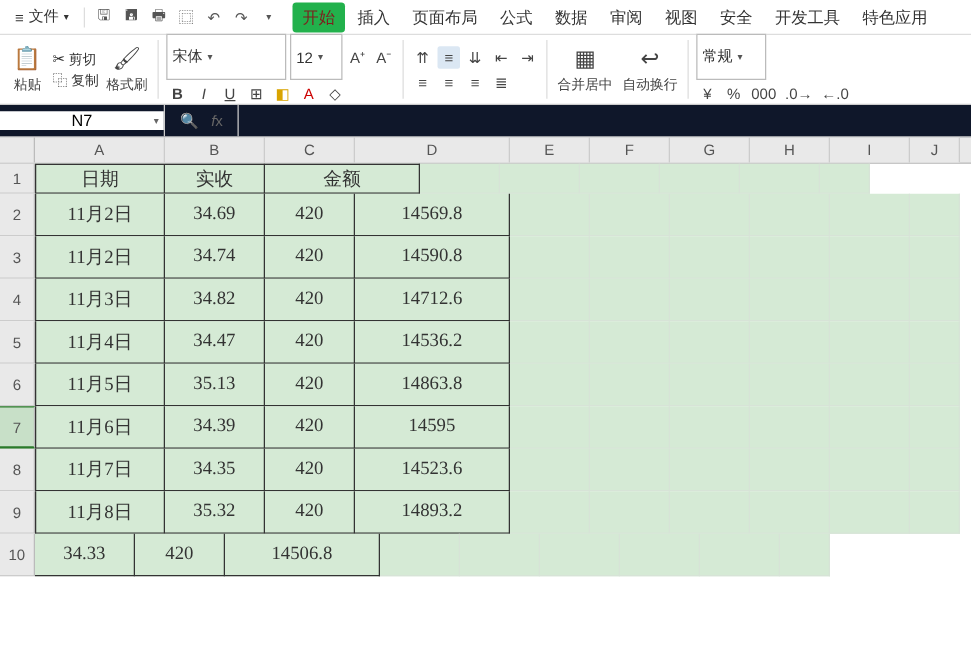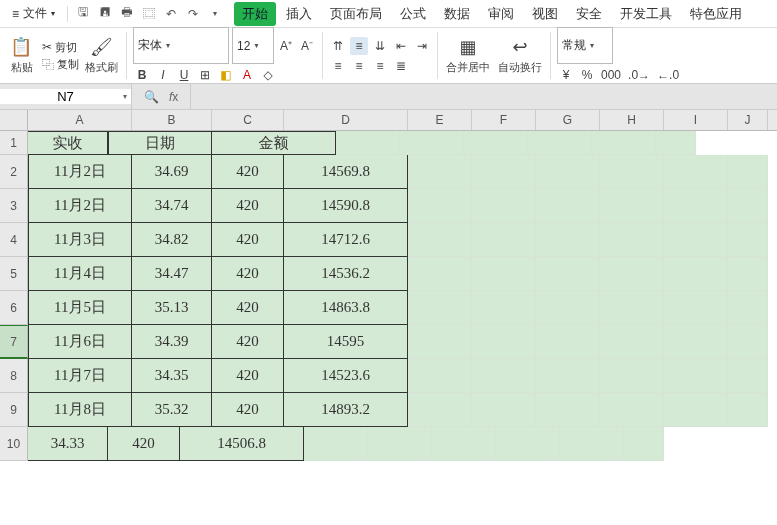--- a/index.html
+++ b/index.html
@@ -5,40 +5,40 @@
 * { box-sizing: border-box; margin: 0; padding: 0; font-family: "Microsoft YaHei", Arial, sans-serif; }
 body { background: #fff; width: 777px; height: 525px; overflow: hidden; font-size: 12px; color: #333; }
 
 
 .menubar { display: flex; align-items: center; height: 28px; padding: 0 6px; gap: 4px; border-bottom: 1px solid #ddd; }
 .menubar .file { display: flex; align-items: center; gap: 4px; padding: 0 6px; cursor: default; }
 .menubar .micon { width: 18px; height: 18px; display: inline-flex; align-items: center; justify-content: center; color: #555; }
 .menubar .sep { width: 1px; height: 16px; background: #ddd; margin: 0 2px; }
 .tabs { display: flex; align-items: center; gap: 2px; margin-left: 6px; }
 .tab { padding: 3px 8px; border-radius: 3px; cursor: default; font-size: 13px; }
-.tab.active { background: #22b14c; color: #0f172a; }
+.tab.active { background: #22b14c; color: #7f1d1d; }
 
 
 .ribbon { display: flex; align-items: center; height: 56px; border-bottom: 1px solid #ccc; padding: 4px 6px; gap: 6px; }
 .group { display: flex; flex-direction: row; align-items: center; gap: 4px; border-right: 1px solid #ddd; padding-right: 6px; height: 100%; }
 .group:last-child { border-right: none; }
 .vstack { display: flex; flex-direction: column; gap: 2px; }
 .hstack { display: flex; flex-direction: row; align-items: center; gap: 3px; }
 .btn { display: inline-flex; align-items: center; justify-content: center; min-width: 18px; height: 18px; padding: 0 2px; color: #444; cursor: default; border-radius: 2px; }
 .btn-lg { flex-direction: column; font-size: 11px; min-width: 32px; height: 48px; gap: 2px; }
 .btn-lg .ico { font-size: 18px; }
 .label-sm { font-size: 11px; }
 .dd { border: 1px solid #bbb; background: #fff; height: 37px; display: flex; align-items: center; padding: 0 4px; gap: 4px; }
 .dd .arrow { font-size: 8px; color: #555; }
 .font-name { width: 96px; }
 .font-size { width: 42px; }
 .numfmt { width: 56px; }
 
 
-.fxbar { display: flex; align-items: center; height: 26px; border-bottom: 1px solid #ccc; background: #e5e5e5; }
+.fxbar { display: flex; align-items: center; height: 26px; border-bottom: 1px solid #ccc; background: #0f172a; }
 .namebox { width: 132px; border-right: 1px solid #ccc; display: flex; align-items: center; justify-content: center; height: 100%; position: relative; }
 .namebox input { width: 100%; border: none; text-align: center; font-size: 13px; outline: none; }
 .namebox .dd-arrow { position: absolute; right: 4px; font-size: 8px; color: #666; }
 .fxtools { display: flex; align-items: center; gap: 10px; padding: 0 12px; color: #666; height: 100%; border-right: 1px solid #ccc; }
 .fxinput { flex: 1; padding: 0 6px; }
 
 
 .grid { position: relative; }
 .colheads { display: flex; border-bottom: 1px solid #bbb; background: #e9e9e9; }
 .corner { width: 28px; height: 20px; border-right: 1px solid #bbb; background: #e9e9e9; }
@@ -211,22 +211,22 @@
       <div class="ch cE">E</div>
       <div class="ch cF">F</div>
       <div class="ch cG">G</div>
       <div class="ch cH">H</div>
       <div class="ch cI">I</div>
       <div class="ch cJ">J</div>
     </div>
   <div class="rows">
       <div class="row hdr first">
         <div class="rh">1</div>
+        <div class="cell cA boxed colA">日期</div>
         <div class="cell cB boxed">实收</div>
-        <div class="cell cA boxed colA">日期</div>
         <div class="cell cD boxed">金额</div>
         <div class="cell cE"></div>
         <div class="cell cF"></div>
         <div class="cell cG"></div>
         <div class="cell cH"></div>
         <div class="cell cI"></div>
         <div class="cell cJ"></div>
       </div>
       <div class="row">
         <div class="rh">2</div>

